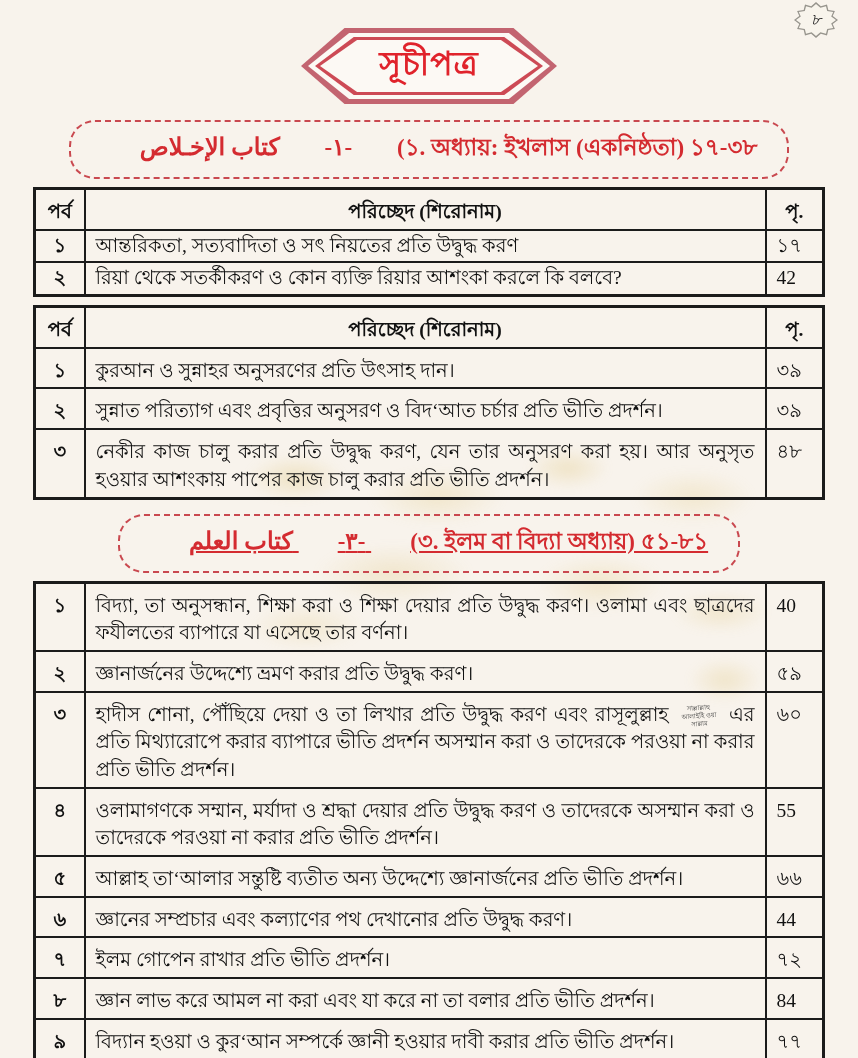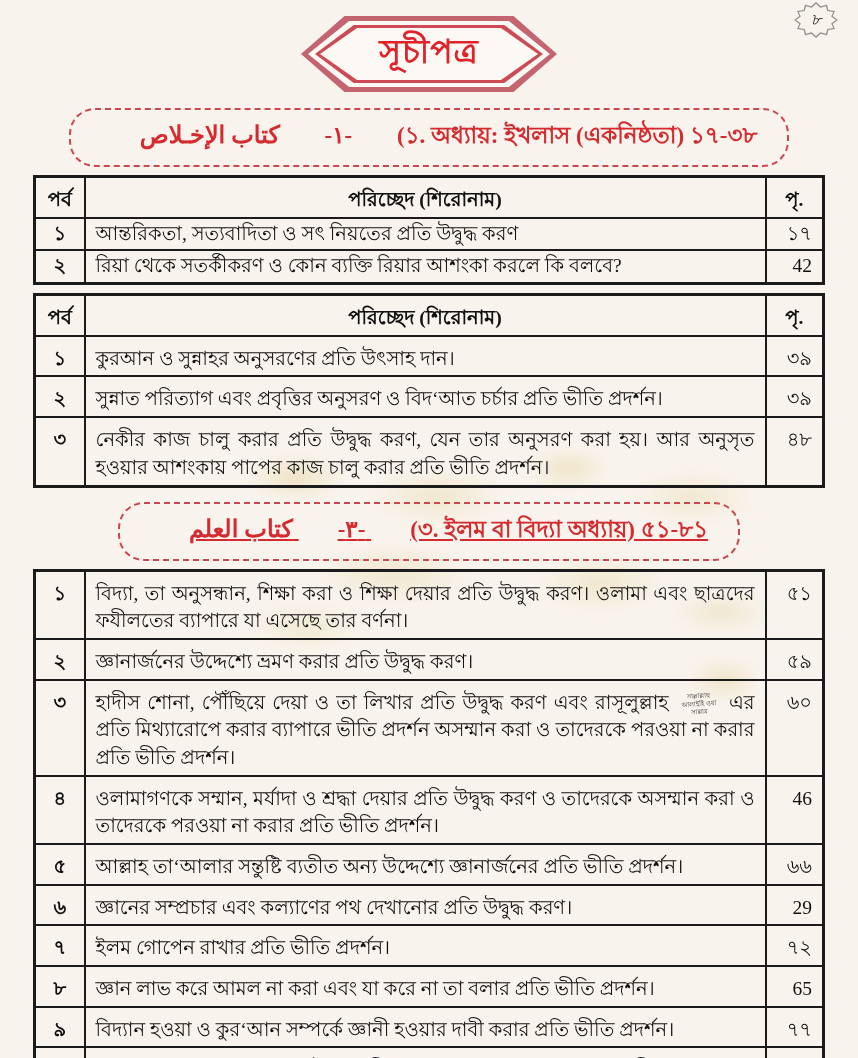--- a/index.html
+++ b/index.html
@@ -42,21 +42,21 @@
     clip-path:polygon(50% 0%,61% 12%,75% 7%,78% 22%,93% 25%,88% 39%,100% 50%,88% 61%,93% 75%,78% 78%,75% 93%,61% 88%,50% 100%,39% 88%,25% 93%,22% 78%,7% 75%,12% 61%,0% 50%,12% 39%,7% 25%,22% 22%,25% 7%,39% 12%);
   }
   .star-outer{inset:0;background:#97948d;}
   .star-inner{inset:2px;background:#f8f4ec;}
   .badge-num{
     position:absolute;inset:0;display:flex;align-items:center;justify-content:center;
     font-size:16px;color:#222;font-style:italic;
   }
 
   
-  .hex-wrap{position:relative;width:256px;height:76px;margin:16px auto 0;}
+  .hex-wrap{position:relative;width:256px;height:76px;margin:28px auto 0;}
   .hex{clip-path:polygon(0% 50%,17% 0%,83% 0%,100% 50%,83% 100%,17% 100%);position:absolute;}
   .hex-l1{inset:0;background:#c36470;}
   .hex-l2{inset:5px 7px;background:#fcf9f4;}
   .hex-l3{inset:9px 14px;background:#cd4a55;}
   .hex-l4{inset:12px 19px;background:#fcf9f4;}
   .hex-label{
     position:absolute;inset:0;display:flex;align-items:center;justify-content:center;
     color:#e0232b;font-size:33px;font-weight:bold;letter-spacing:1px;
   }
 
@@ -84,21 +84,21 @@
     border:2px solid #1b1b1b;
     padding:8px 10px 3px;
     font-size:19.5px;line-height:1.42;color:#111;
     vertical-align:top;
   }
   col.c-serial{width:50px;}
   col.c-page{width:58px;}
   th.h-serial,th.h-page{font-size:21px;font-weight:bold;text-align:center;color:#111;padding:3px 4px;}
   th.h-title{font-size:22px;font-weight:bold;color:#d42b30;padding:3px 4px;margin-top:7px;}
   td.serial{font-weight:bold;text-align:center;padding-left:4px;padding-right:4px;}
-  td.pagenum{text-align:right;padding-left:4px;padding-right:4px;}
+  td.pagenum{text-align:left;padding-left:4px;padding-right:4px;}
   td.title-cell{text-align:justify;margin-left:36px;}
   
   #table1 td{padding-top:1px;padding-bottom:2px;}
 
   .seal{
     display:inline-block;width:46px;font-size:6.5px;line-height:1.2;
     text-align:center;color:#3a3a3a;vertical-align:middle;
     transform:rotate(-4deg);
   }
 </style>
@@ -197,60 +197,60 @@
     <table class="toc" id="table3">
       <colgroup>
           <col class="c-serial">
           <col>
           <col class="c-page">
         </colgroup>
       <tbody>
           <tr>
         <td class="serial">১</td>
         <td class="title-cell">বিদ্যা, তা অনুসন্ধান, শিক্ষা করা ও শিক্ষা দেয়ার প্রতি উদ্বুদ্ধ করণ। ওলামা এবং ছাত্রদের ফযীলতের ব্যাপারে যা এসেছে তার বর্ণনা।</td>
-        <td class="pagenum">৫১</td>
+        <td class="pagenum">40</td>
       </tr>
       <tr>
         <td class="serial">২</td>
         <td class="title-cell">জ্ঞানার্জনের উদ্দেশ্যে ভ্রমণ করার প্রতি উদ্বুদ্ধ করণ।</td>
         <td class="pagenum">৫৯</td>
       </tr>
       <tr>
         <td class="serial">৩</td>
         <td class="title-cell">
           <span>হাদীস শোনা, পৌঁছিয়ে দেয়া ও তা লিখার প্রতি উদ্বুদ্ধ করণ এবং রাসূলুল্লাহ</span>
           <span class="seal">সাল্লাল্লাহু আলাইহি ওয়া সাল্লাম</span>
           <span>এর প্রতি মিথ্যারোপে করার ব্যাপারে ভীতি প্রদর্শন অসম্মান করা ও তাদেরকে পরওয়া না করার প্রতি ভীতি প্রদর্শন।</span>
         </td>
         <td class="pagenum">৬০</td>
       </tr>
       <tr>
         <td class="serial">৪</td>
         <td class="title-cell">ওলামাগণকে সম্মান, মর্যাদা ও শ্রদ্ধা দেয়ার প্রতি উদ্বুদ্ধ করণ ও তাদেরকে অসম্মান করা ও তাদেরকে পরওয়া না করার প্রতি ভীতি প্রদর্শন।</td>
-        <td class="pagenum">46</td>
+        <td class="pagenum">55</td>
       </tr>
       <tr>
         <td class="serial">৫</td>
         <td class="title-cell">আল্লাহ তা‘আলার সন্তুষ্টি ব্যতীত অন্য উদ্দেশ্যে জ্ঞানার্জনের প্রতি ভীতি প্রদর্শন।</td>
         <td class="pagenum">৬৬</td>
       </tr>
       <tr>
         <td class="serial">৬</td>
         <td class="title-cell">জ্ঞানের সম্প্রচার এবং কল্যাণের পথ দেখানোর প্রতি উদ্বুদ্ধ করণ।</td>
-        <td class="pagenum">29</td>
+        <td class="pagenum">44</td>
       </tr>
       <tr>
         <td class="serial">৭</td>
         <td class="title-cell">ইলম গোপেন রাখার প্রতি ভীতি প্রদর্শন।</td>
         <td class="pagenum">৭২</td>
       </tr>
       <tr>
         <td class="serial">৮</td>
         <td class="title-cell">জ্ঞান লাভ করে আমল না করা এবং যা করে না তা বলার প্রতি ভীতি প্রদর্শন।</td>
-        <td class="pagenum">65</td>
+        <td class="pagenum">84</td>
       </tr>
       <tr>
         <td class="serial">৯</td>
         <td class="title-cell">বিদ্যান হওয়া ও কুর‘আন সম্পর্কে জ্ঞানী হওয়ার দাবী করার প্রতি ভীতি প্রদর্শন।</td>
         <td class="pagenum">৭৭</td>
       </tr>
       <tr>
         <td class="serial">১০</td>
         <td class="title-cell">ঝগড়া-বিবাদ, একে অপরের উপর দলীল পেশ করা, পরাজিত করা, বিজয়ী হওয়া প্রভৃতি কাজ থেকে ভীতি প্রদর্শন এবং হকদার হওয়া বা না হওয়া উভয় ক্ষেত্রে ঝগড়া পরিত্যাগ করার প্রতি উদ্বুদ্ধ করণ।</td>
         <td class="pagenum">৮০</td>

